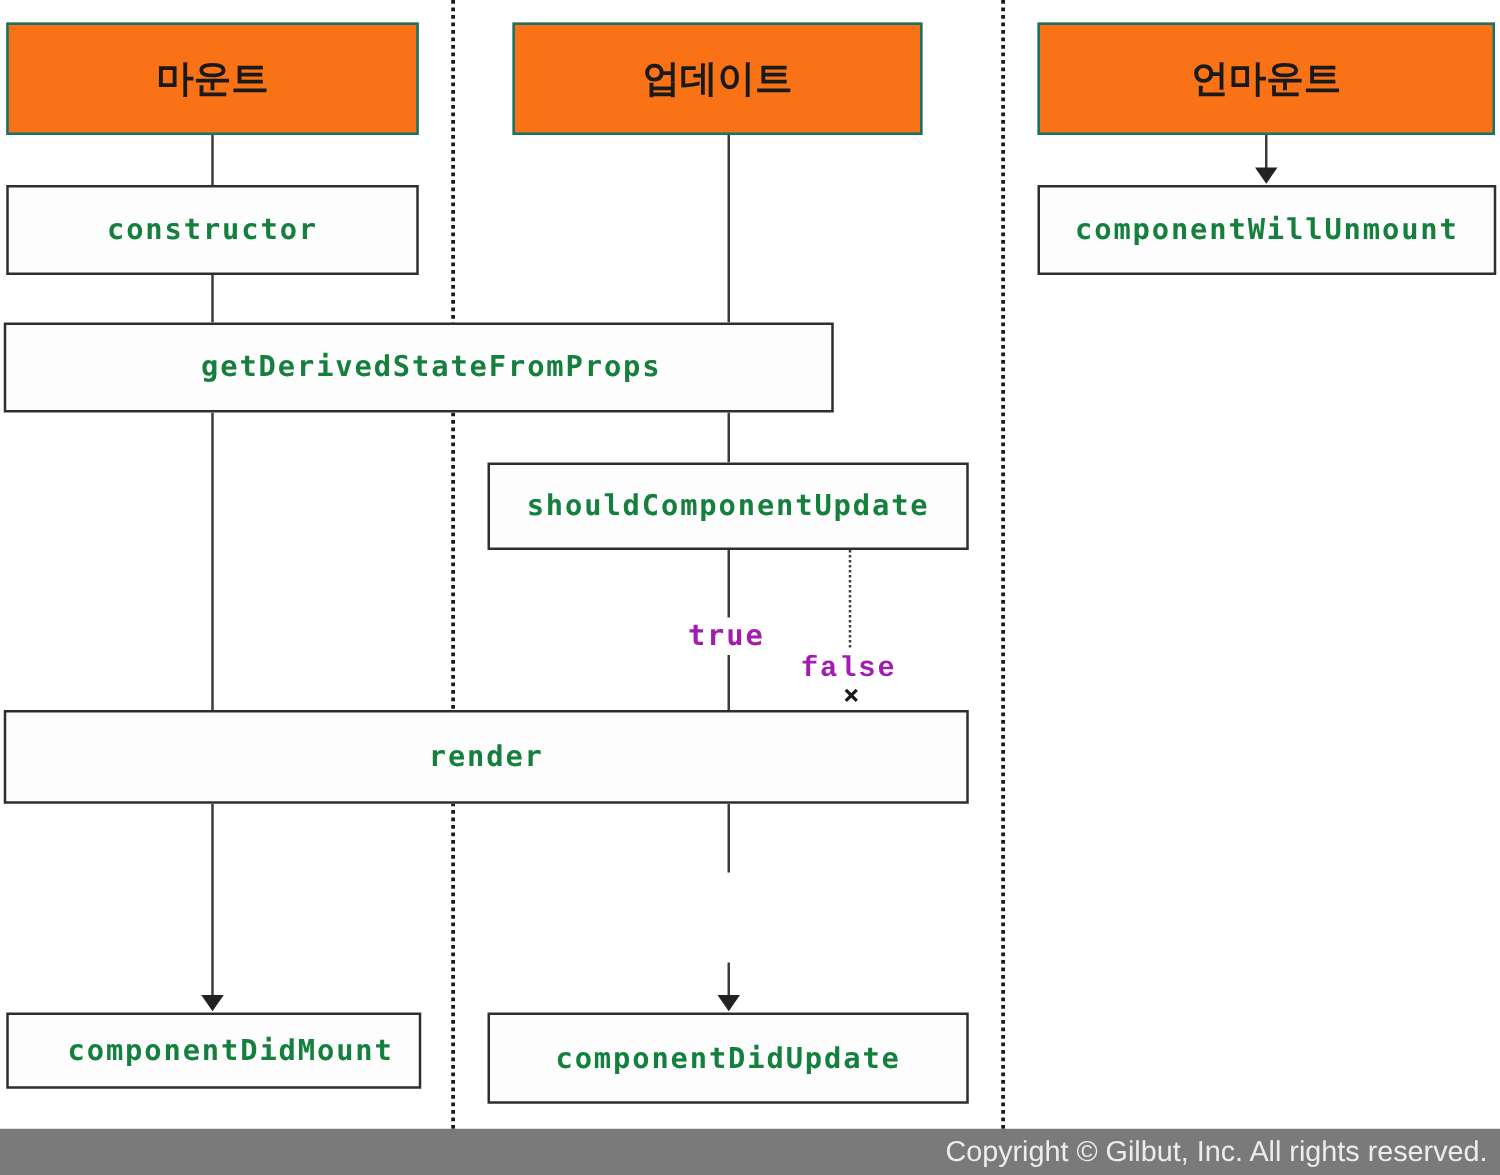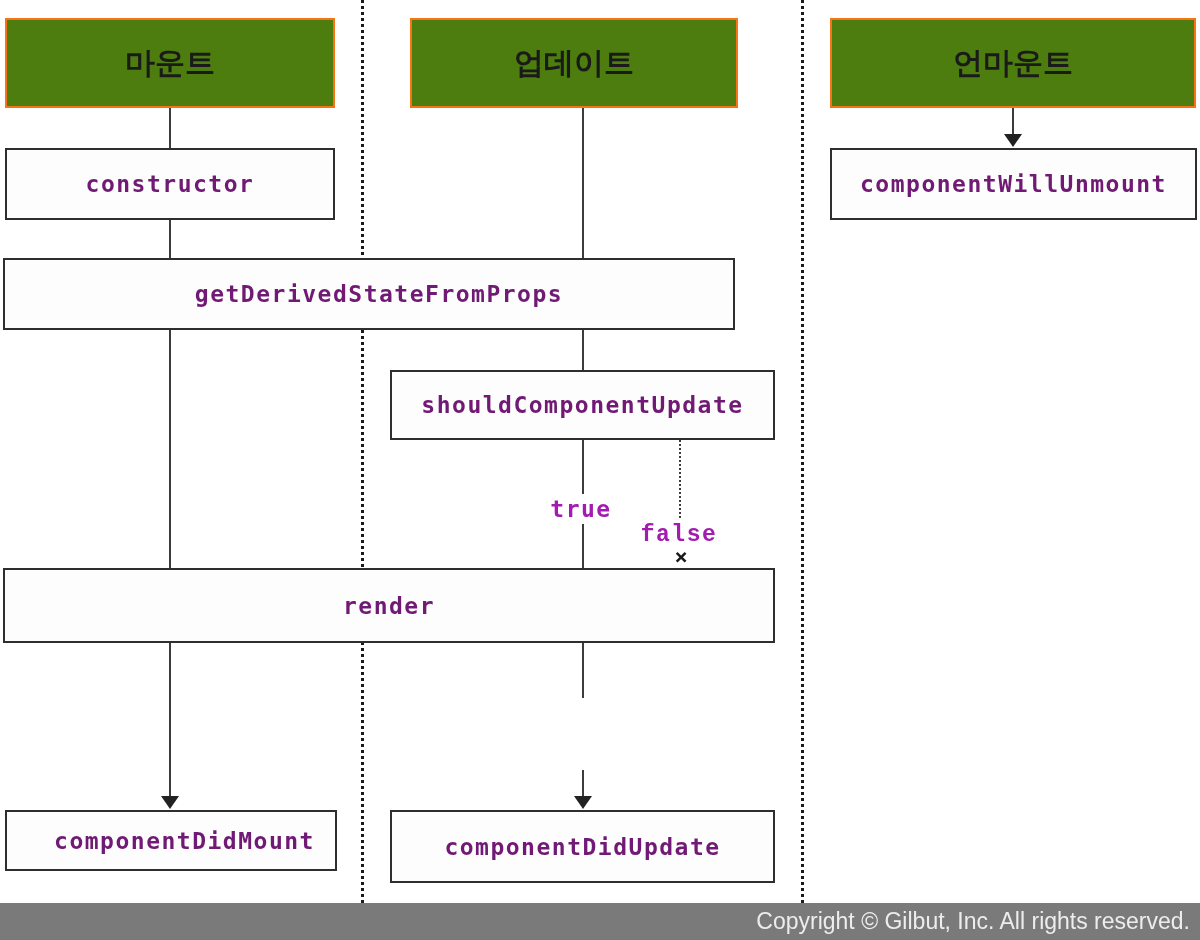--- a/index.html
+++ b/index.html
@@ -13,22 +13,22 @@
   }
   .divider {
     position: absolute;
     top: 0;
     width: 0;
     height: 903px;
     border-left: 3px dotted #1a1a1a;
   }
   .hdr {
     position: absolute;
-    background: #4d7c0f;
-    border: 2px solid #f97316;
+    background: #f97316;
+    border: 2px solid #0f766e;
     box-sizing: border-box;
     display: flex;
     align-items: center;
     justify-content: center;
     font-family: "Liberation Sans", sans-serif;
     font-weight: bold;
     font-size: 30px;
     color: #1a1a1a;
   }
   .box {
@@ -36,21 +36,21 @@
     background: #fdfdfd;
     border: 2px solid #2e2e2e;
     box-sizing: border-box;
     display: flex;
     align-items: center;
     justify-content: center;
     font-family: "DejaVu Sans Mono", monospace;
     font-weight: bold;
     font-size: 23px;
     letter-spacing: 1.5px;
-    color: #701a75;
+    color: #15803d;
     white-space: nowrap;
   }
   .vline {
     position: absolute;
     width: 2px;
     background: #3c3c3c;
   }
   .vline-dotted {
     position: absolute;
     width: 0;
@@ -138,21 +138,21 @@
   <div class="x-mark" style="left:681px; top:546px;">×</div>
 
   <div class="branch-label" style="left:581px; top:494px;">true</div>
   <div class="branch-label" style="left:679px; top:520px;font-family:Liberation Mono, monospace;">false</div>
 
   <div class="vline" style="left:1012px; top:108px; height:28px;"></div>
   <div class="arrow-down" style="left:1004px; top:134px;"></div>
 
   <div class="box" style="left:5px; top:148px; width:330px; height:72px;">constructor</div>
 
-  <div class="box" style="left:3px; top:258px; width:732px; height:72px;padding-left:20px;">getDerivedStateFromProps</div>
+  <div class="box" style="left:3px; top:258px; width:664px; height:72px;padding-left:20px;">getDerivedStateFromProps</div>
 
   <div class="box" style="left:390px; top:370px; width:385px; height:70px;">shouldComponentUpdate</div>
 
   <div class="box" style="left:3px; top:568px; width:772px; height:75px;">render</div>
 
 
   <div class="box" style="left:5px; top:810px; width:332px; height:61px;padding-left:27px;">componentDidMount</div>
 
   <div class="box" style="left:390px; top:810px; width:385px; height:73px;">componentDidUpdate</div>
 

